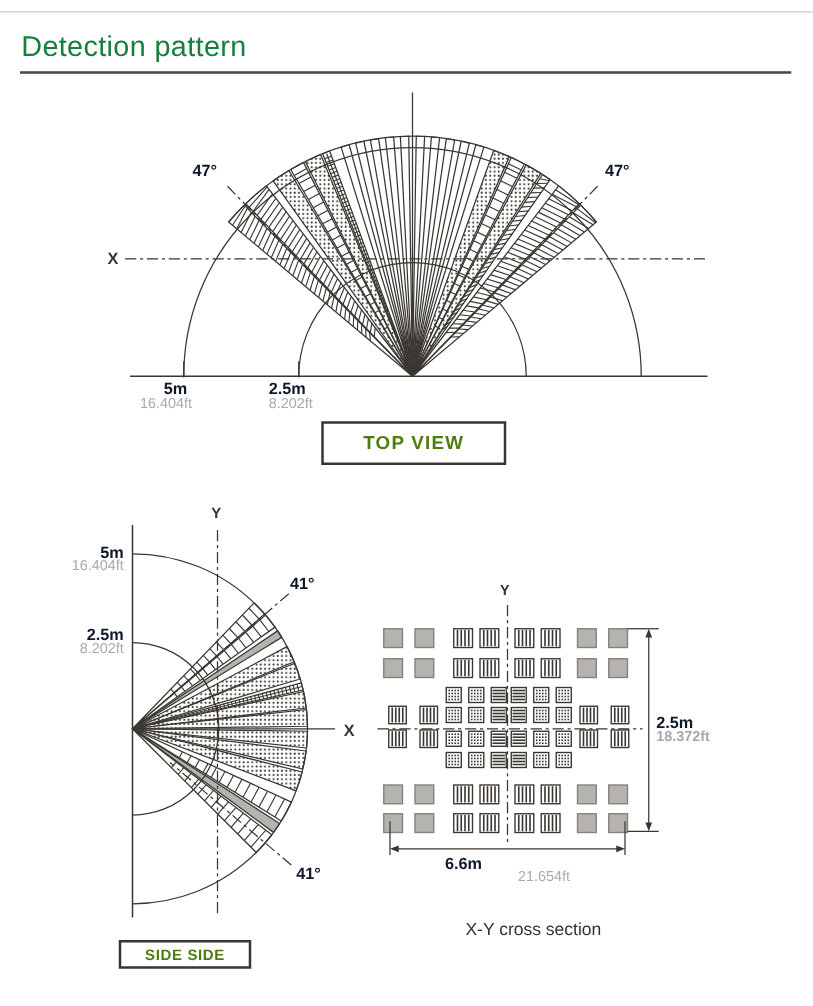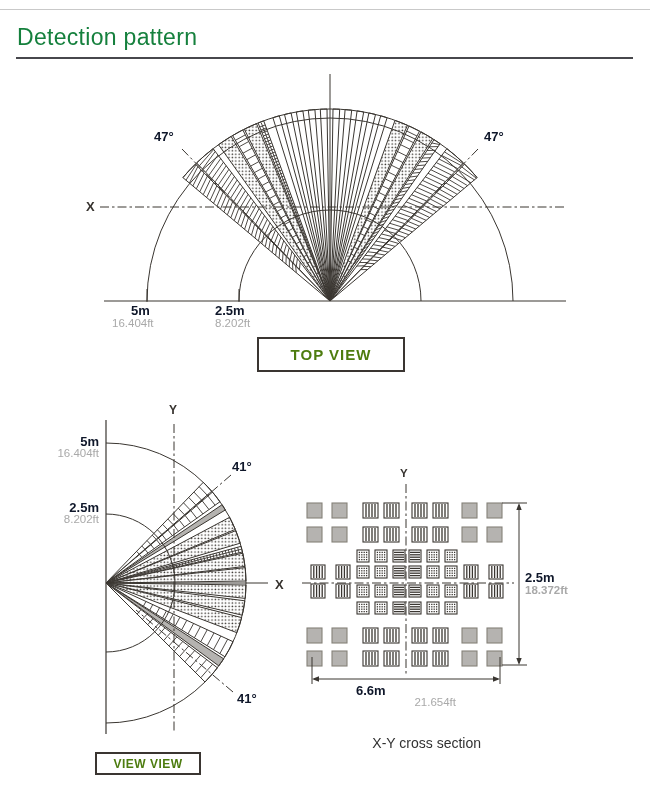--- a/index.html
+++ b/index.html
@@ -914,21 +914,21 @@
 
   <div class="axis" style="left:169px;top:404px;">Y</div>
   <div class="lbl ra" style="top:435px;">5m</div>
   <div class="ft ra" style="top:448px;">16.404ft</div>
   <div class="lbl ra" style="top:501px;">2.5m</div>
   <div class="ft ra" style="top:514px;">8.202ft</div>
   <div class="lbl" style="left:232px;top:460px;">41°</div>
   <div class="lbl" style="left:237px;top:692px;">41°</div>
   <div class="axis" style="left:275px;top:578px;font-size:13px;">X</div>
   <div id="side-view-box" class="viewbox">
-    <span>VIEW VIEW</span>
+    <span>SIDE SIDE</span>
   </div>
 
   <div class="axis" style="left:400px;top:468px;font-size:11.5px;">Y</div>
   <div class="lbl" style="left:525px;top:571px;">2.5m</div>
   <div class="ft" style="left:525px;top:585px;font-weight:bold;">18.372ft</div>
   <div class="lbl" style="left:356px;top:684px;width:100px;">6.6m</div>
   <div class="ft" style="left:356px;top:697px;width:100px;text-align:right;">21.654ft</div>
   <div id="xs-caption">X-Y cross section</div>
 </div>
 

